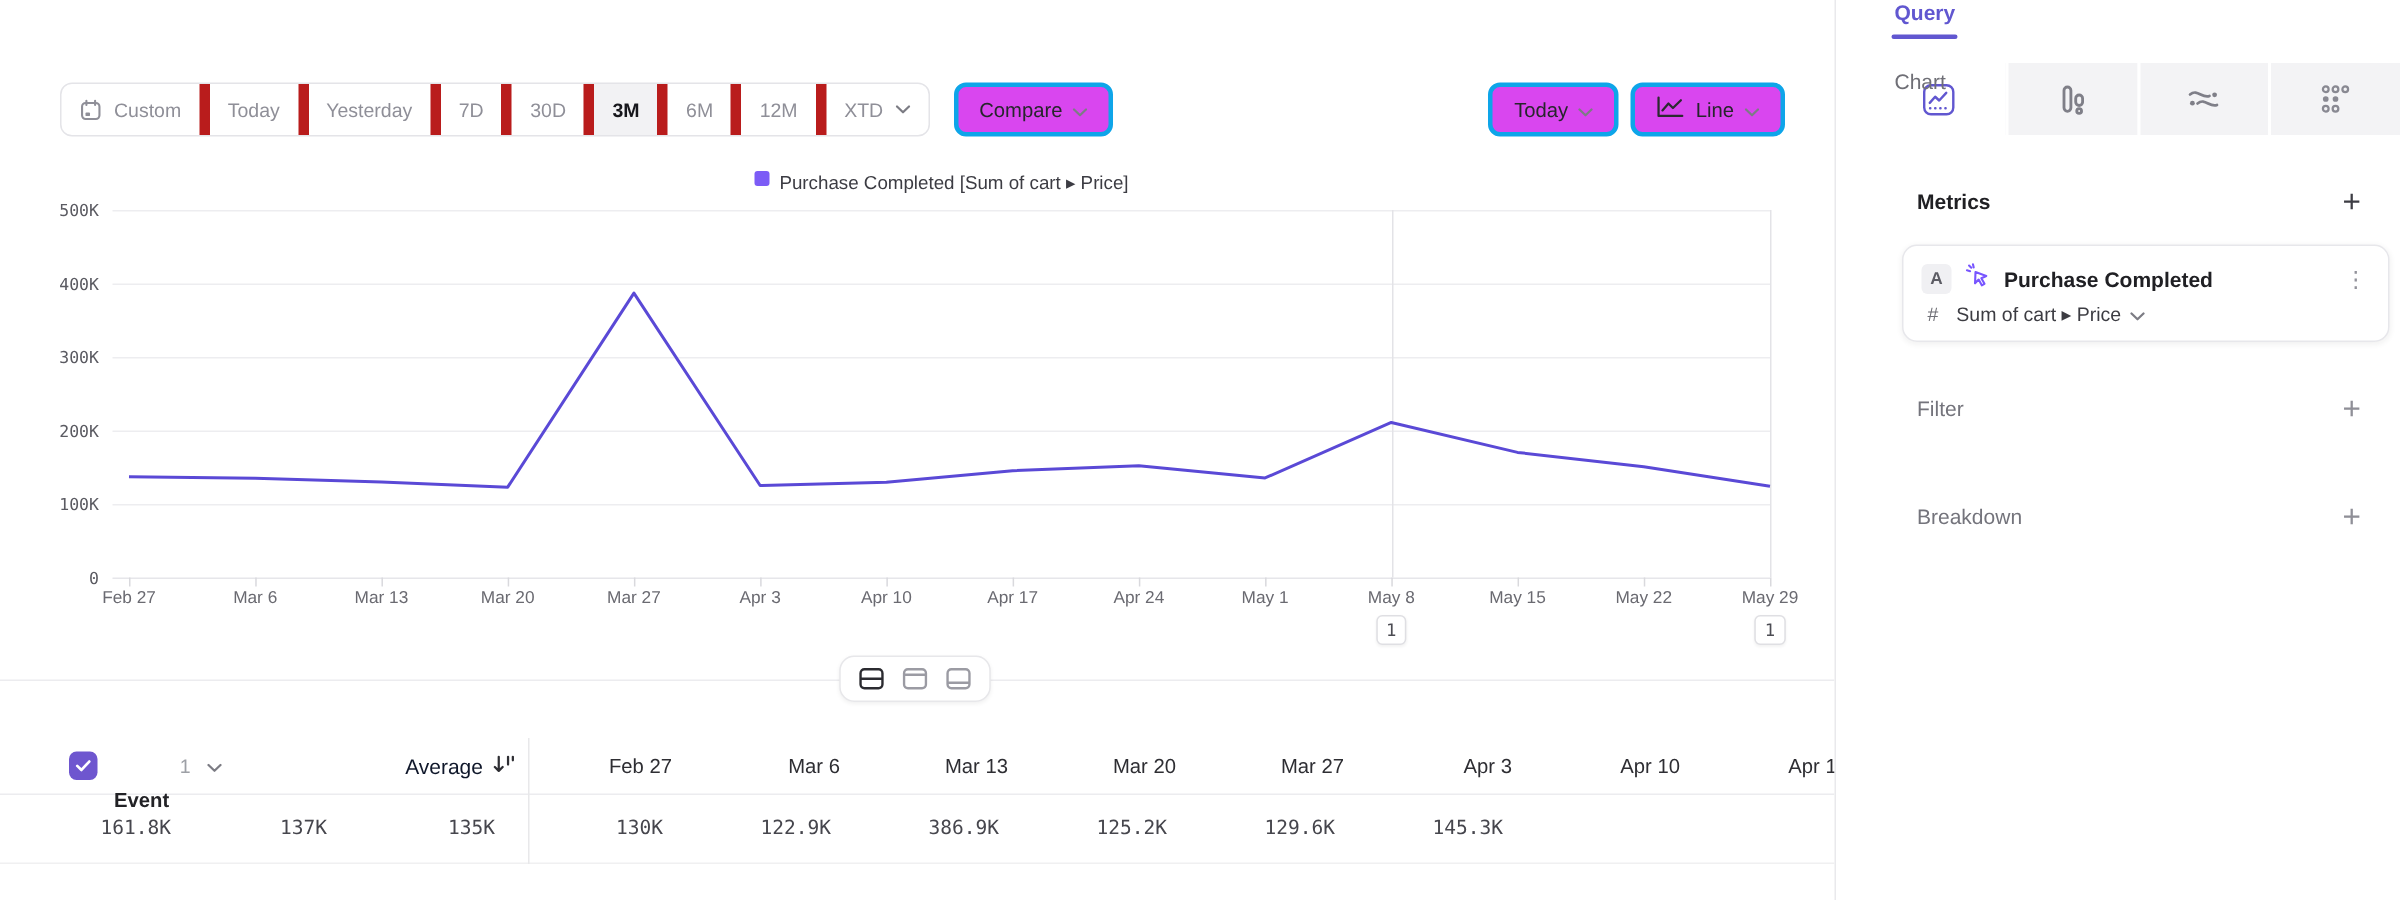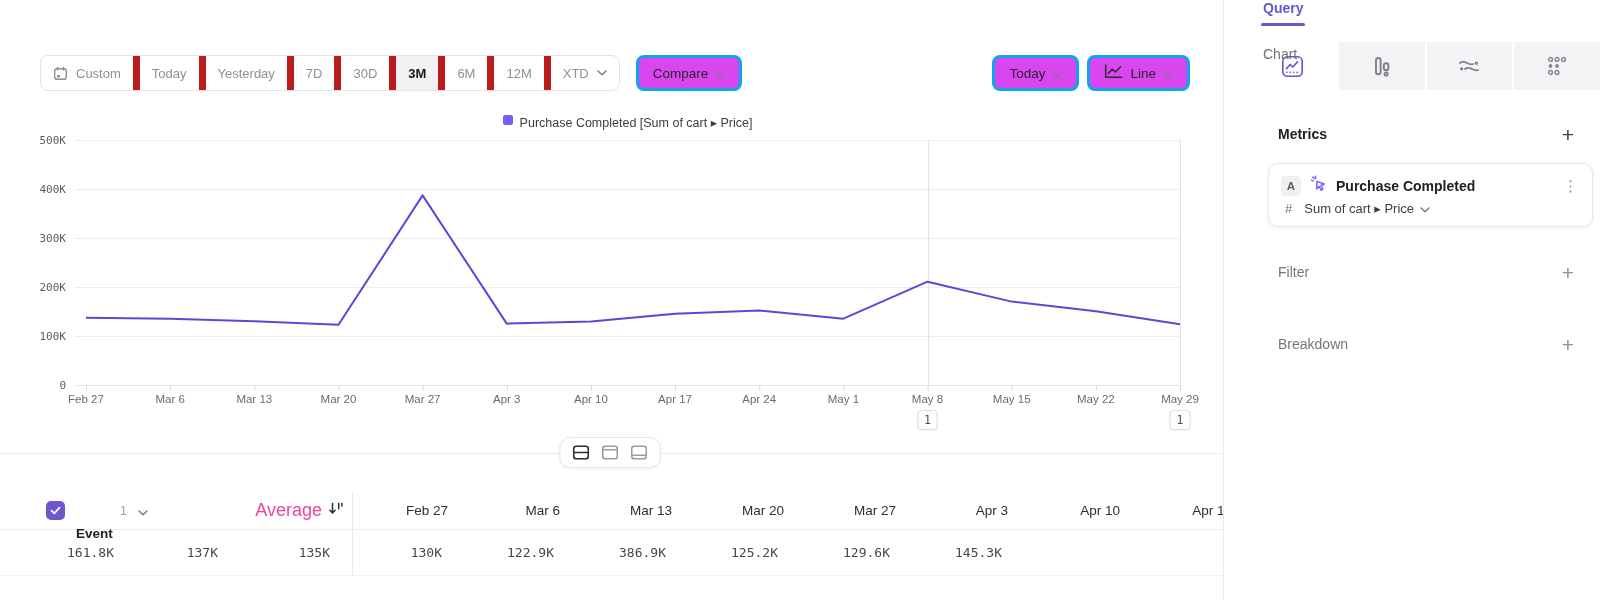--- a/index.html
+++ b/index.html
@@ -34,21 +34,21 @@
   .toggle-opt { display:flex; align-items:center; cursor:pointer; }
 
   
   .tbl { position:absolute; top:492px; left:0; width:1223px; }
   .trow { display:flex; align-items:center; }
   .thead { height:38px; border-bottom:1px solid #ececef; }
   .tdata { height:46px; border-bottom:1px solid #f0f0f1; }
   .c-name { width:230px; padding-left:46px; display:flex; align-items:center; gap:11px; flex:none; overflow:hidden; }
   .c-avg { width:122px; display:flex; justify-content:flex-end; align-items:center; gap:6px; padding-right:8px; flex:none; }
   .c-date { width:112px; text-align:right; padding-right:16px; flex:none; font-size:13.5px; color:#2e2e33; font-weight:500; white-space:nowrap; }
-  .thead .c-avg { font-size:18px; color:#ec4899; font-weight:500; }
+  .thead .c-avg { font-size:14px; color:#0f172a; font-weight:500; }
   .tdata .c-avg, .tdata .c-date { font-family:"DejaVu Sans Mono", monospace; font-size:13px; color:#46464d; font-weight:400; }
   .event-label { font-size:13.5px; font-weight:bold; color:#222226;margin-top:45px; }
   .event-count { font-size:13px; color:#9da0a6; margin-left:-4px; }
   .row-name { font-size:13.5px; color:#3a3a41; white-space:nowrap; }
   .cb { width:19px; height:19px; border-radius:5px; display:flex; align-items:center; justify-content:center; flex:none; cursor:pointer; }
   .cb-header { background:var(--cb-header); }
   .cb-row { background:var(--cb-row); }
   .tdivider { position:absolute; left:352px; top:0; width:1px; height:84px; background:#e8e8ea; }
 
   

